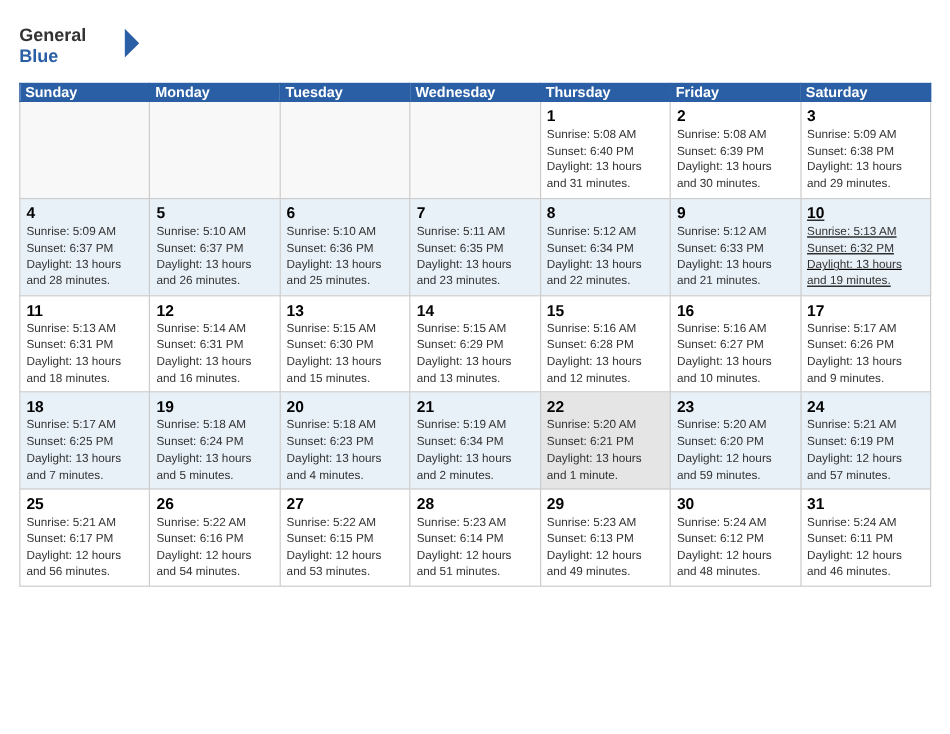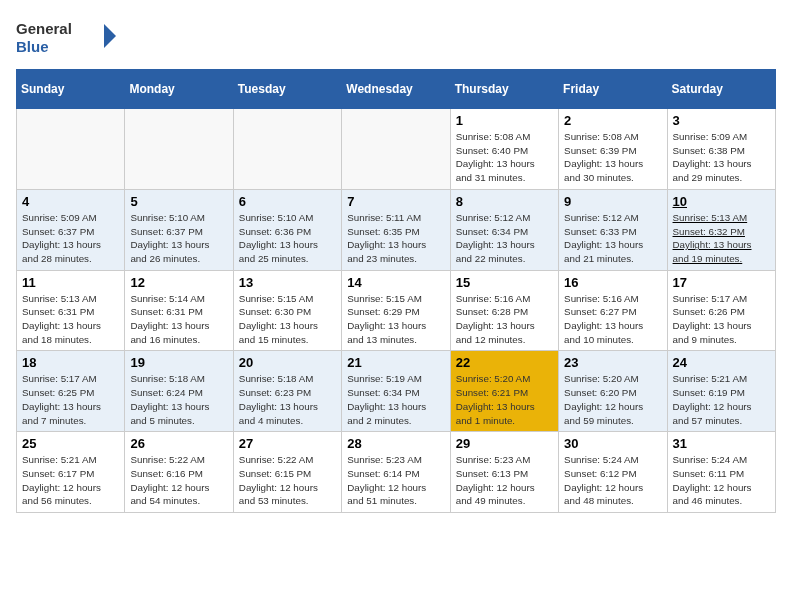--- a/index.html
+++ b/index.html
@@ -34,21 +34,21 @@
       color: #444;
     }
     .calendar {
       width: 100%;
       border-collapse: collapse;
       font-size: 10.5px;
     }
     .calendar th {
       background-color: #2a5fa5;
       color: #fff;
-      padding: 12px 4px;
+      padding: 0 4px;
       text-align: left;
       font-size: 12px;
       border: 1px solid #2a5fa5;
     }
     .calendar td {
       border: 1px solid #ccc;
       vertical-align: top;
       padding: 4px 5px;
       width: calc(100% / 7);
       min-height: 80px;
@@ -259,21 +259,21 @@
 Daylight: 13 hours
 and 4 minutes.</div>
         </td>
         <td style="background-color: rgb(232, 240, 248);">
           <span class="day-number">21</span>
           <div class="cell-content" style="white-space: pre-line;">Sunrise: 5:19 AM
 Sunset: 6:34 PM
 Daylight: 13 hours
 and 2 minutes.</div>
         </td>
-        <td style="background-color: #eab308;">
+        <td style="background-color: #e5e5e5;">
           <span class="day-number">22</span>
           <div class="cell-content" style="white-space: pre-line;">Sunrise: 5:20 AM
 Sunset: 6:21 PM
 Daylight: 13 hours
 and 1 minute.</div>
         </td>
         <td style="background-color: rgb(232, 240, 248);">
           <span class="day-number">23</span>
           <div class="cell-content" style="white-space: pre-line;">Sunrise: 5:20 AM
 Sunset: 6:20 PM

